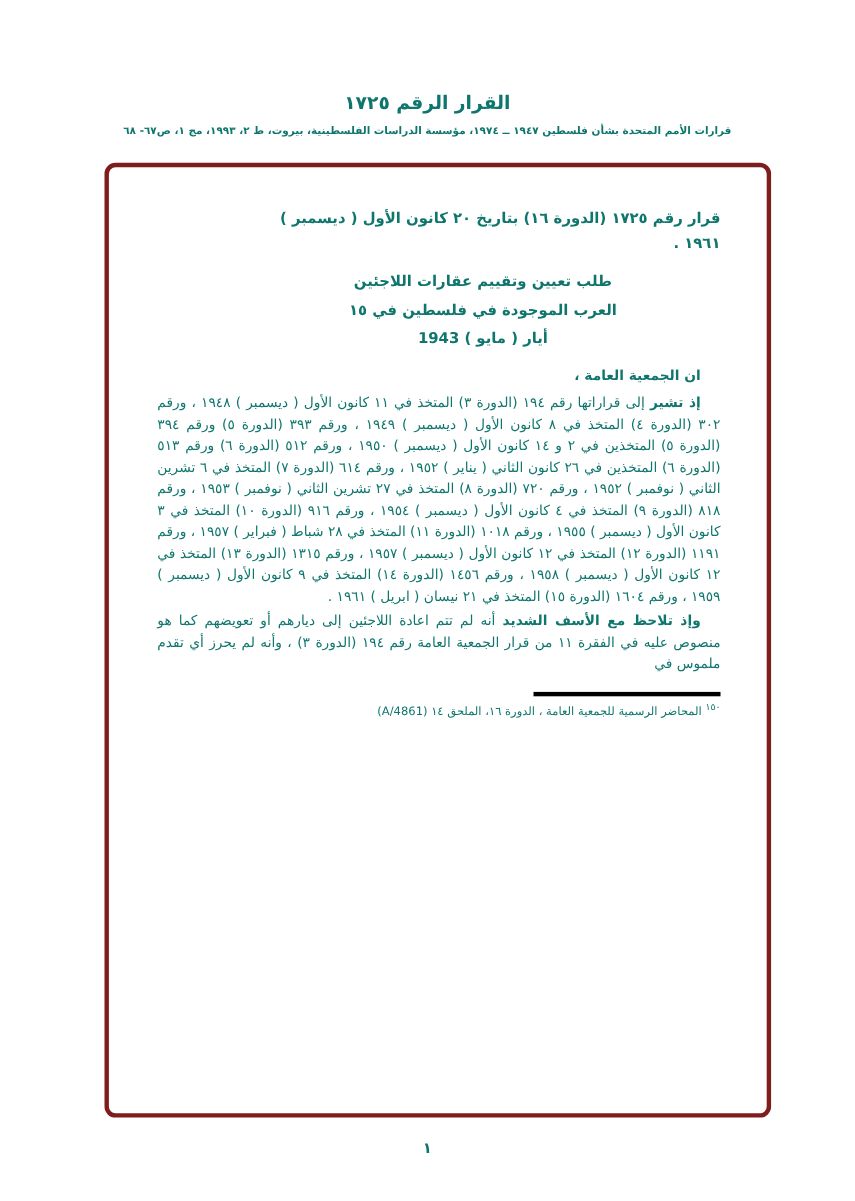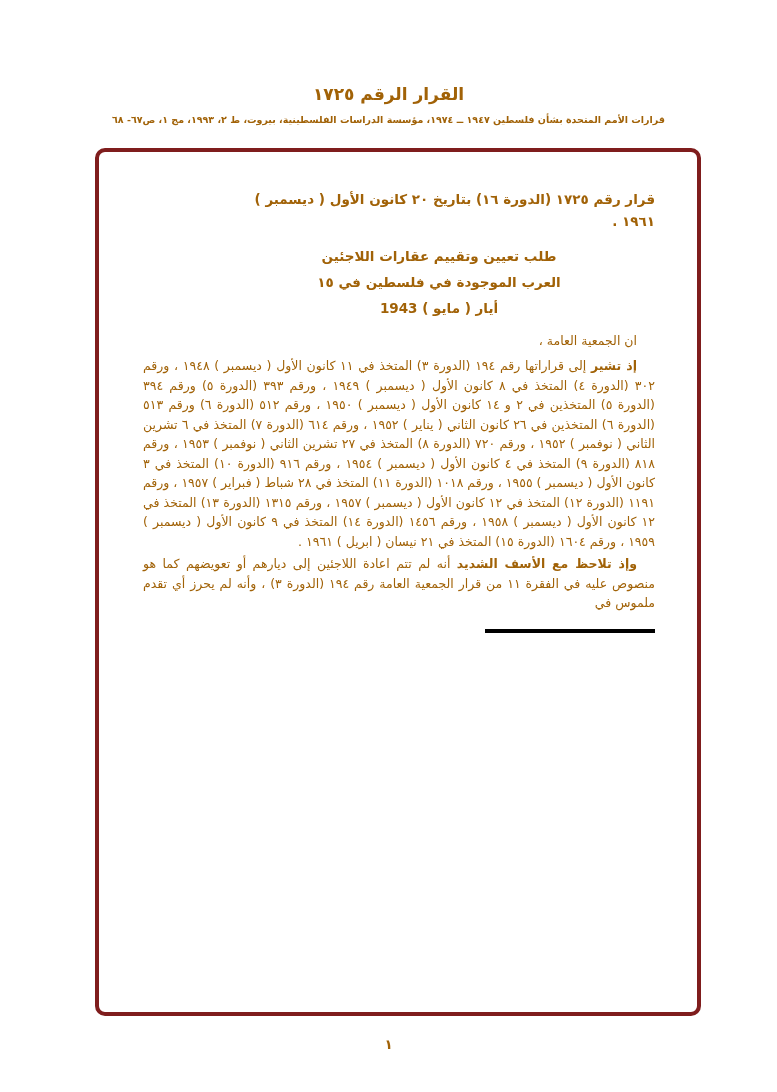--- a/index.html
+++ b/index.html
@@ -6,21 +6,21 @@
     margin: 0;
     padding: 0;
     background: #ffffff;
     font-family: "DejaVu Sans", sans-serif;
   }
   .sheet {
     position: relative;
     width: 777px;
     height: 1092px;
     background: #ffffff;
-    color: #a16207;
+    color: #0f766e;
     direction: rtl;
     overflow: hidden;
   }
   .top-title {
     position: absolute;
     top: 84px;
     left: 0;
     width: 100%;
     text-align: center;
     font-size: 17px;
@@ -59,21 +59,21 @@
   .h-line { display: block; }
   .res-subtitle {
     text-align: center;
     font-weight: bold;
     font-size: 13.5px;
     line-height: 1.95;
     padding-left: 80px;
     margin-bottom: 12px;
   }
   .opening {
-    font-weight: normal;
+    font-weight: bold;
     font-size: 12.5px;
     margin: 10px 0 8px 0;
     text-indent: 18px;
   }
   .body-par {
     font-size: 12.5px;
     line-height: 1.56;
     text-align: justify;
     text-indent: 18px;
     margin: 3px 0;
@@ -141,18 +141,23 @@
     </p>
 
 
     <p class="body-par">
       <span class="lead">وإذ تلاحظ مع الأسف الشديد</span>
       <span>أنه لم تتم اعادة اللاجئين إلى ديارهم أو تعويضهم كما هو منصوص عليه في الفقرة ١١ من قرار الجمعية العامة رقم ١٩٤ (الدورة ٣) ، وأنه لم يحرز أي تقدم ملموس في</span>
     </p>
 
     <div class="fn-rule"></div>
 
+    <p class="footnote">
+      <sup class="fn-marker">١٥٠</sup>
+      <span>المحاضر الرسمية للجمعية العامة ، الدورة ١٦، الملحق ١٤</span>
+      <span class="latin">(A/4861)</span>
+    </p>
 
   </div>
 
   <div class="page-number">١</div>
 
 </div>
 
 </body></html>

